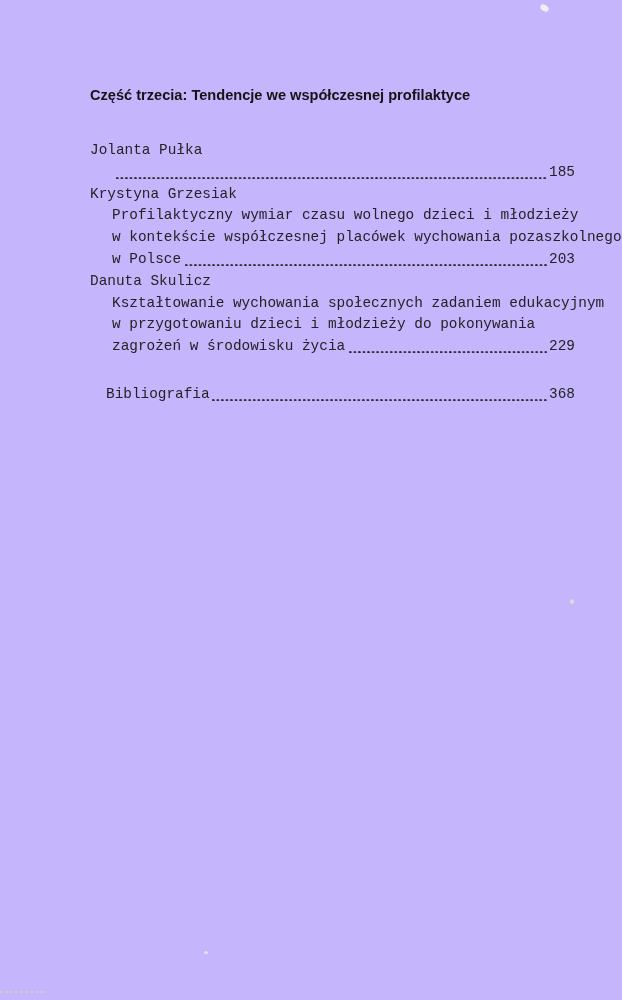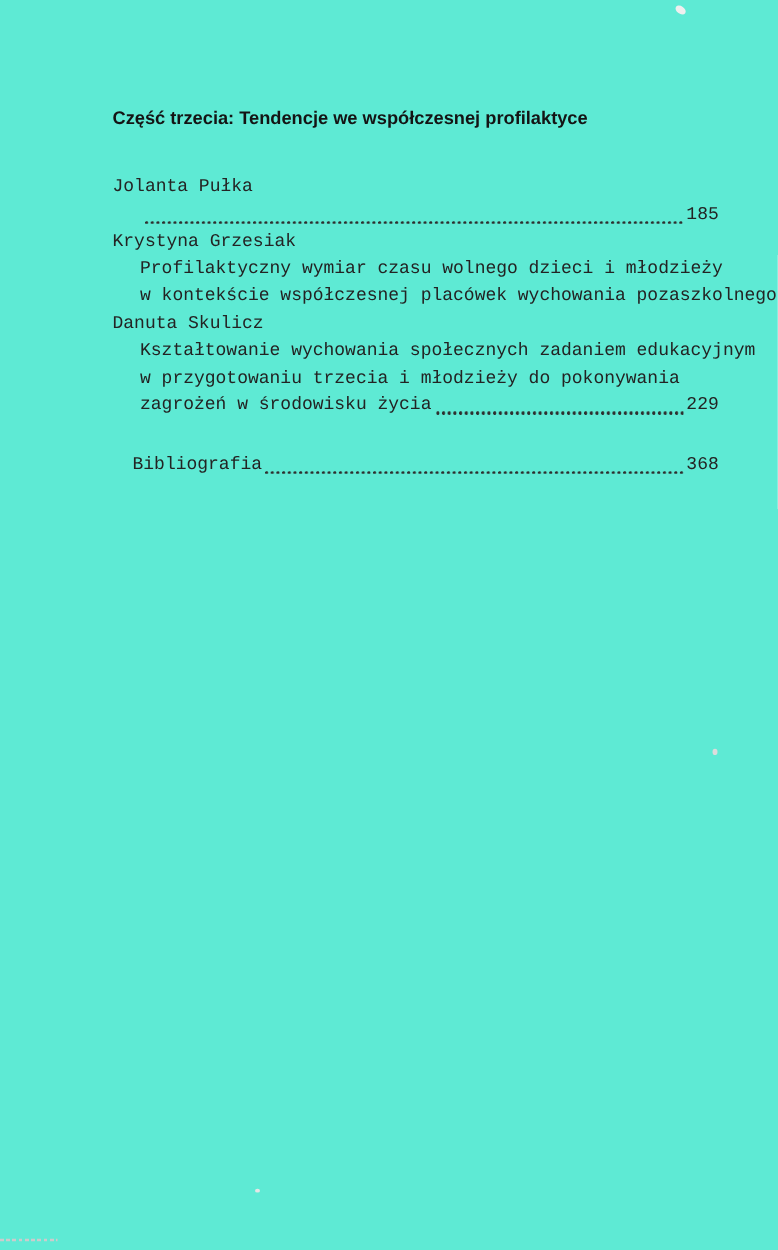--- a/index.html
+++ b/index.html
@@ -2,21 +2,21 @@
 <html><head>
 <meta charset="utf-8">
 <style>
   html, body { margin: 0; padding: 0; }
   body { width: 622px; height: 1000px; background: #ffffff; }
 
   .page {
     position: relative;
     width: 622px;
     height: 1000px;
-    background: #5eead4;
+    background: #c4b5fd;
     overflow: hidden;
     font-family: "Liberation Sans", "DejaVu Sans", sans-serif;
     color: #222222;
   }
 
   .heading {
     position: absolute;
     left: 90px;
     top: 87px;
     font-size: 14.6px;
@@ -92,26 +92,31 @@
       <div class="row indent leader">
         <span class="dots"></span>
         <span class="num">185</span>
       </div>
     </div>
 
     <div class="entry">
       <div class="row author">Krystyna Grzesiak</div>
       <div class="row indent">Profilaktyczny wymiar czasu wolnego dzieci i młodzieży</div>
       <div class="row indent">w kontekście współczesnej placówek wychowania pozaszkolnego</div>
+      <div class="row indent leader">
+        <span class="txt">w Polsce</span>
+        <span class="dots"></span>
+        <span class="num">203</span>
+      </div>
     </div>
 
     <div class="entry">
       <div class="row author">Danuta Skulicz</div>
       <div class="row indent">Kształtowanie wychowania społecznych zadaniem edukacyjnym</div>
-      <div class="row indent">w przygotowaniu trzecia i młodzieży do pokonywania</div>
+      <div class="row indent">w przygotowaniu dzieci i młodzieży do pokonywania</div>
       <div class="row indent leader">
         <span class="txt">zagrożeń w środowisku życia</span>
         <span class="dots"></span>
         <span class="num">229</span>
       </div>
     </div>
 
     <div class="row leader bib-row">
       <span class="txt">Bibliografia</span>
       <span class="dots tight"></span>

